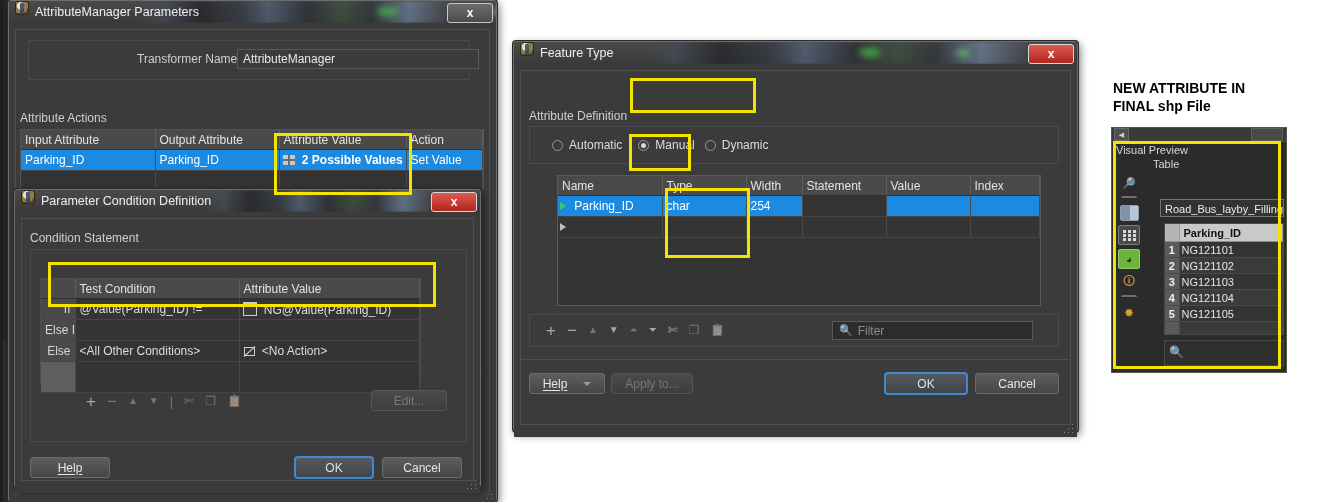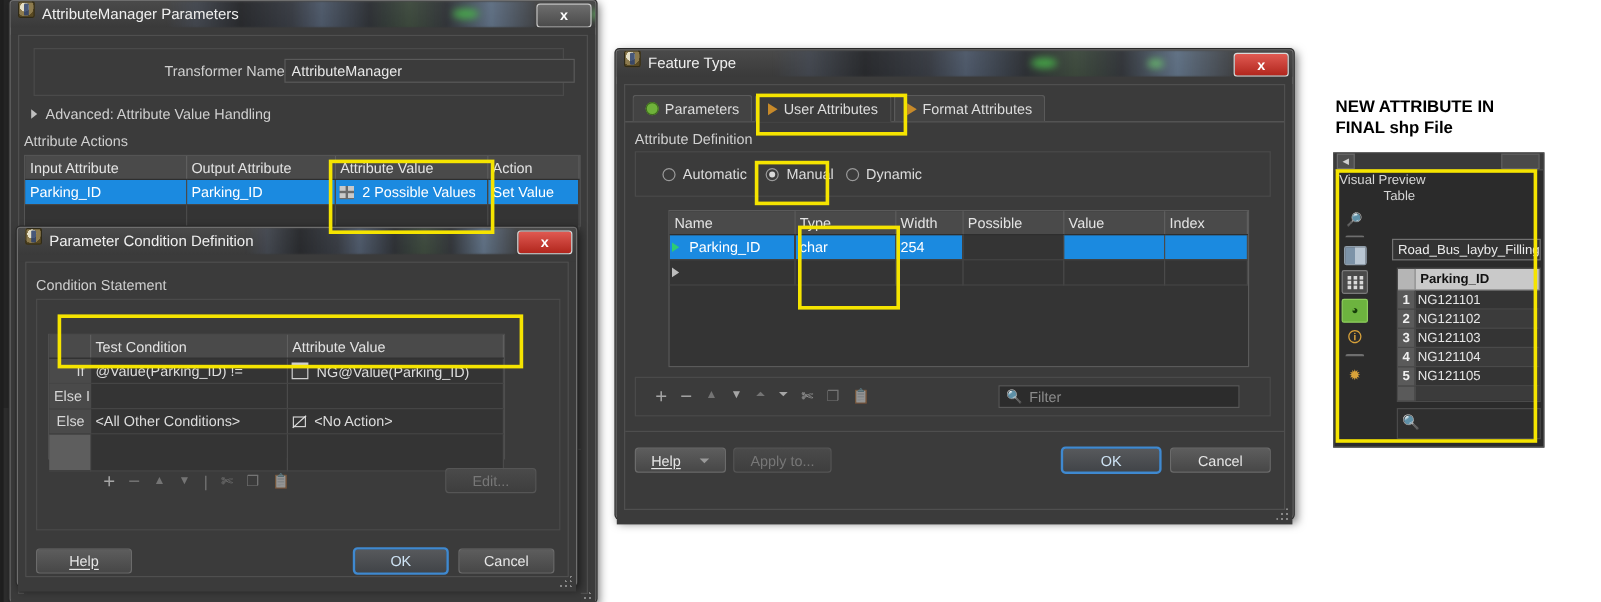--- a/index.html
+++ b/index.html
@@ -211,24 +211,20 @@
   </div>
 
   <div class="dlg-body" style="height:calc(100% - 22px);position:relative;">
     <div class="dlg-inner" style="position:relative;">
 
       <div class="group" style="position:absolute;left:12px;top:10px;width:440px;height:38px;">
         <div class="abs lbl" style="left:108px;top:11px;">Transformer Name:</div>
         <input class="field" readonly="" style="position: absolute; left: 208px; top: 8px; width: 242px;" value="AttributeManager">
       </div>
 
-      <div class="abs" style="left:10px;top:58px;display:flex;align-items:center;gap:7px;">
-        <span style="width:0;height:0;border-left:5px solid #c0c0c0;border-top:4px solid transparent;border-bottom:4px solid transparent;"></span>
-        <span class="lbl">Advanced: Attribute Value Handling</span>
-      </div>
 
       <div class="abs lbl" style="left:4px;top:81px;">Attribute Actions</div>
 
       <div class="abs" style="left:4px;top:99px;width:464px;height:60px;background:#343434;border:1px solid #545454;box-sizing:border-box;">
         <table class="tbl">
           <colgroup>
               <col style="width:134px">
               <col style="width:124px">
               <col style="width:127px">
               <col>
@@ -238,21 +234,21 @@
               <th>Input Attribute</th>
               <th>Output Attribute</th>
               <th>Attribute Value</th>
               <th>Action</th>
             </tr>
           </thead>
           <tbody>
             <tr class="sel">
               <td>Parking_ID</td>
               <td>Parking_ID</td>
-              <td style="padding-left:3px;">
+              <td style="padding-left:3px;font-weight:bold;">
                 <span style="display:inline-block;vertical-align:-2px;width:12px;height:11px;
                       background:
                         linear-gradient(#c9c9c9,#c9c9c9) 0 0/5px 4px no-repeat,
                         linear-gradient(#c9c9c9,#c9c9c9) 7px 0/5px 4px no-repeat,
                         linear-gradient(#c9c9c9,#c9c9c9) 0 6px/5px 4px no-repeat,
                         linear-gradient(#c9c9c9,#c9c9c9) 7px 6px/5px 4px no-repeat;
                       background-color:#6b6b6b;"></span>
                 <span style="margin-left:4px;">2 Possible Values</span>
               </td>
               <td>Set Value</td>
@@ -373,34 +369,20 @@
       <div class="g2" style="left:312px;top:7px;"></div>
     </div>
     <span class="fmeicon" style="z-index:2;"></span>
     <span style="z-index:2;">Feature Type</span>
     <div class="closebtn" style="z-index:3;">x</div>
   </div>
 
   <div class="dlg-body" style="height:calc(100% - 22px);position:relative;">
     <div class="dlg-inner" style="position:relative;">
 
-      <div class="tabs" style="margin-top:8px;">
-        <div class="tab">
-          <span class="gear"></span>
-          <span>Parameters</span>
-        </div>
-        <div class="tab active">
-          <span class="arrowi"></span>
-          <span>User Attributes</span>
-        </div>
-        <div class="tab">
-          <span class="arrowi"></span>
-          <span>Format Attributes</span>
-        </div>
-      </div>
 
       <div class="abs lbl" style="left:8px;top:38px;">Attribute Definition</div>
 
       <div class="group" style="position:absolute;left:8px;top:55px;width:528px;height:36px;">
         <div class="abs" style="left:22px;top:11px;display:flex;align-items:center;">
           <span class="radio">
             <span class="rdot"></span>
             <span>Automatic</span>
           </span>
           <span class="radio" style="margin-right:10px;">
@@ -422,21 +404,21 @@
               <col style="width:56px">
               <col style="width:84px">
               <col style="width:84px">
               <col>
             </colgroup>
           <thead>
             <tr>
               <th>Name</th>
               <th>Type</th>
               <th>Width</th>
-              <th>Possible</th>
+              <th>Statement</th>
               <th>Value</th>
               <th>Index</th>
             </tr>
           </thead>
           <tbody>
             <tr class="sel">
               <td style="padding-left:2px;">
                 <span style="display:inline-block;vertical-align:0px;width:0;height:0;border-left:6px solid #2ecc71;border-top:4px solid transparent;border-bottom:4px solid transparent;"></span>
                 <span style="margin-left:5px;">Parking_ID</span>
               </td>

